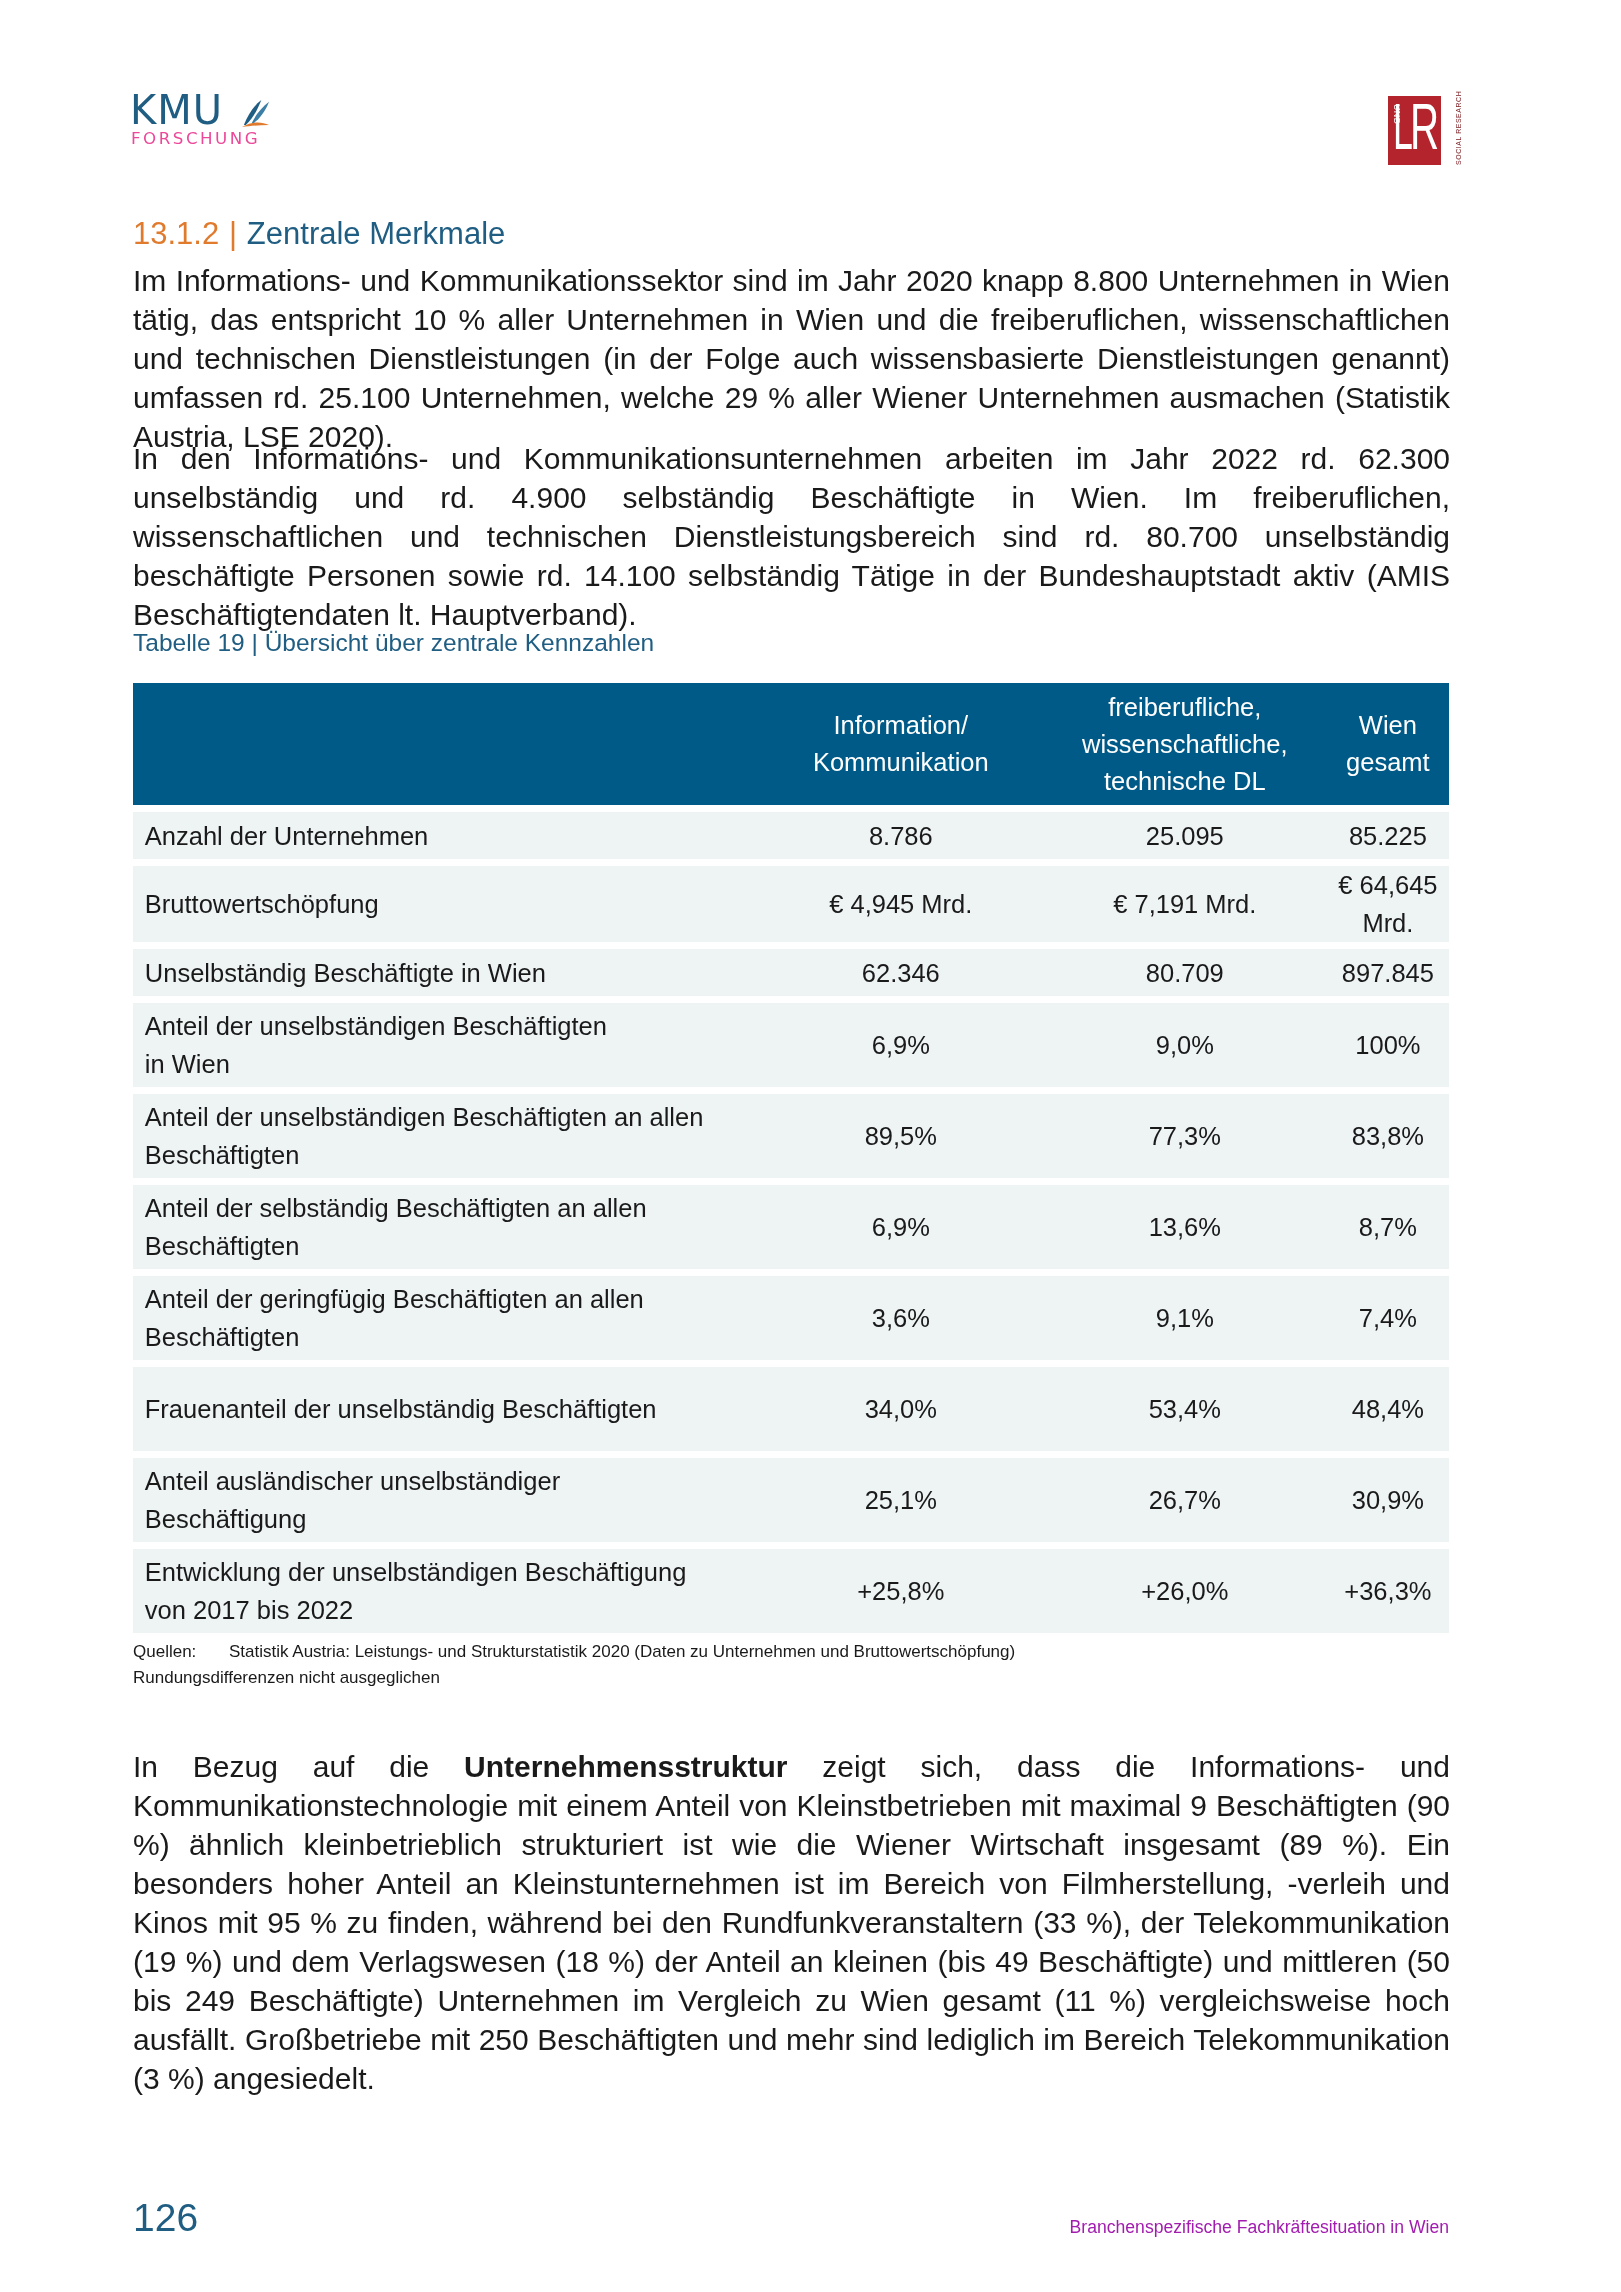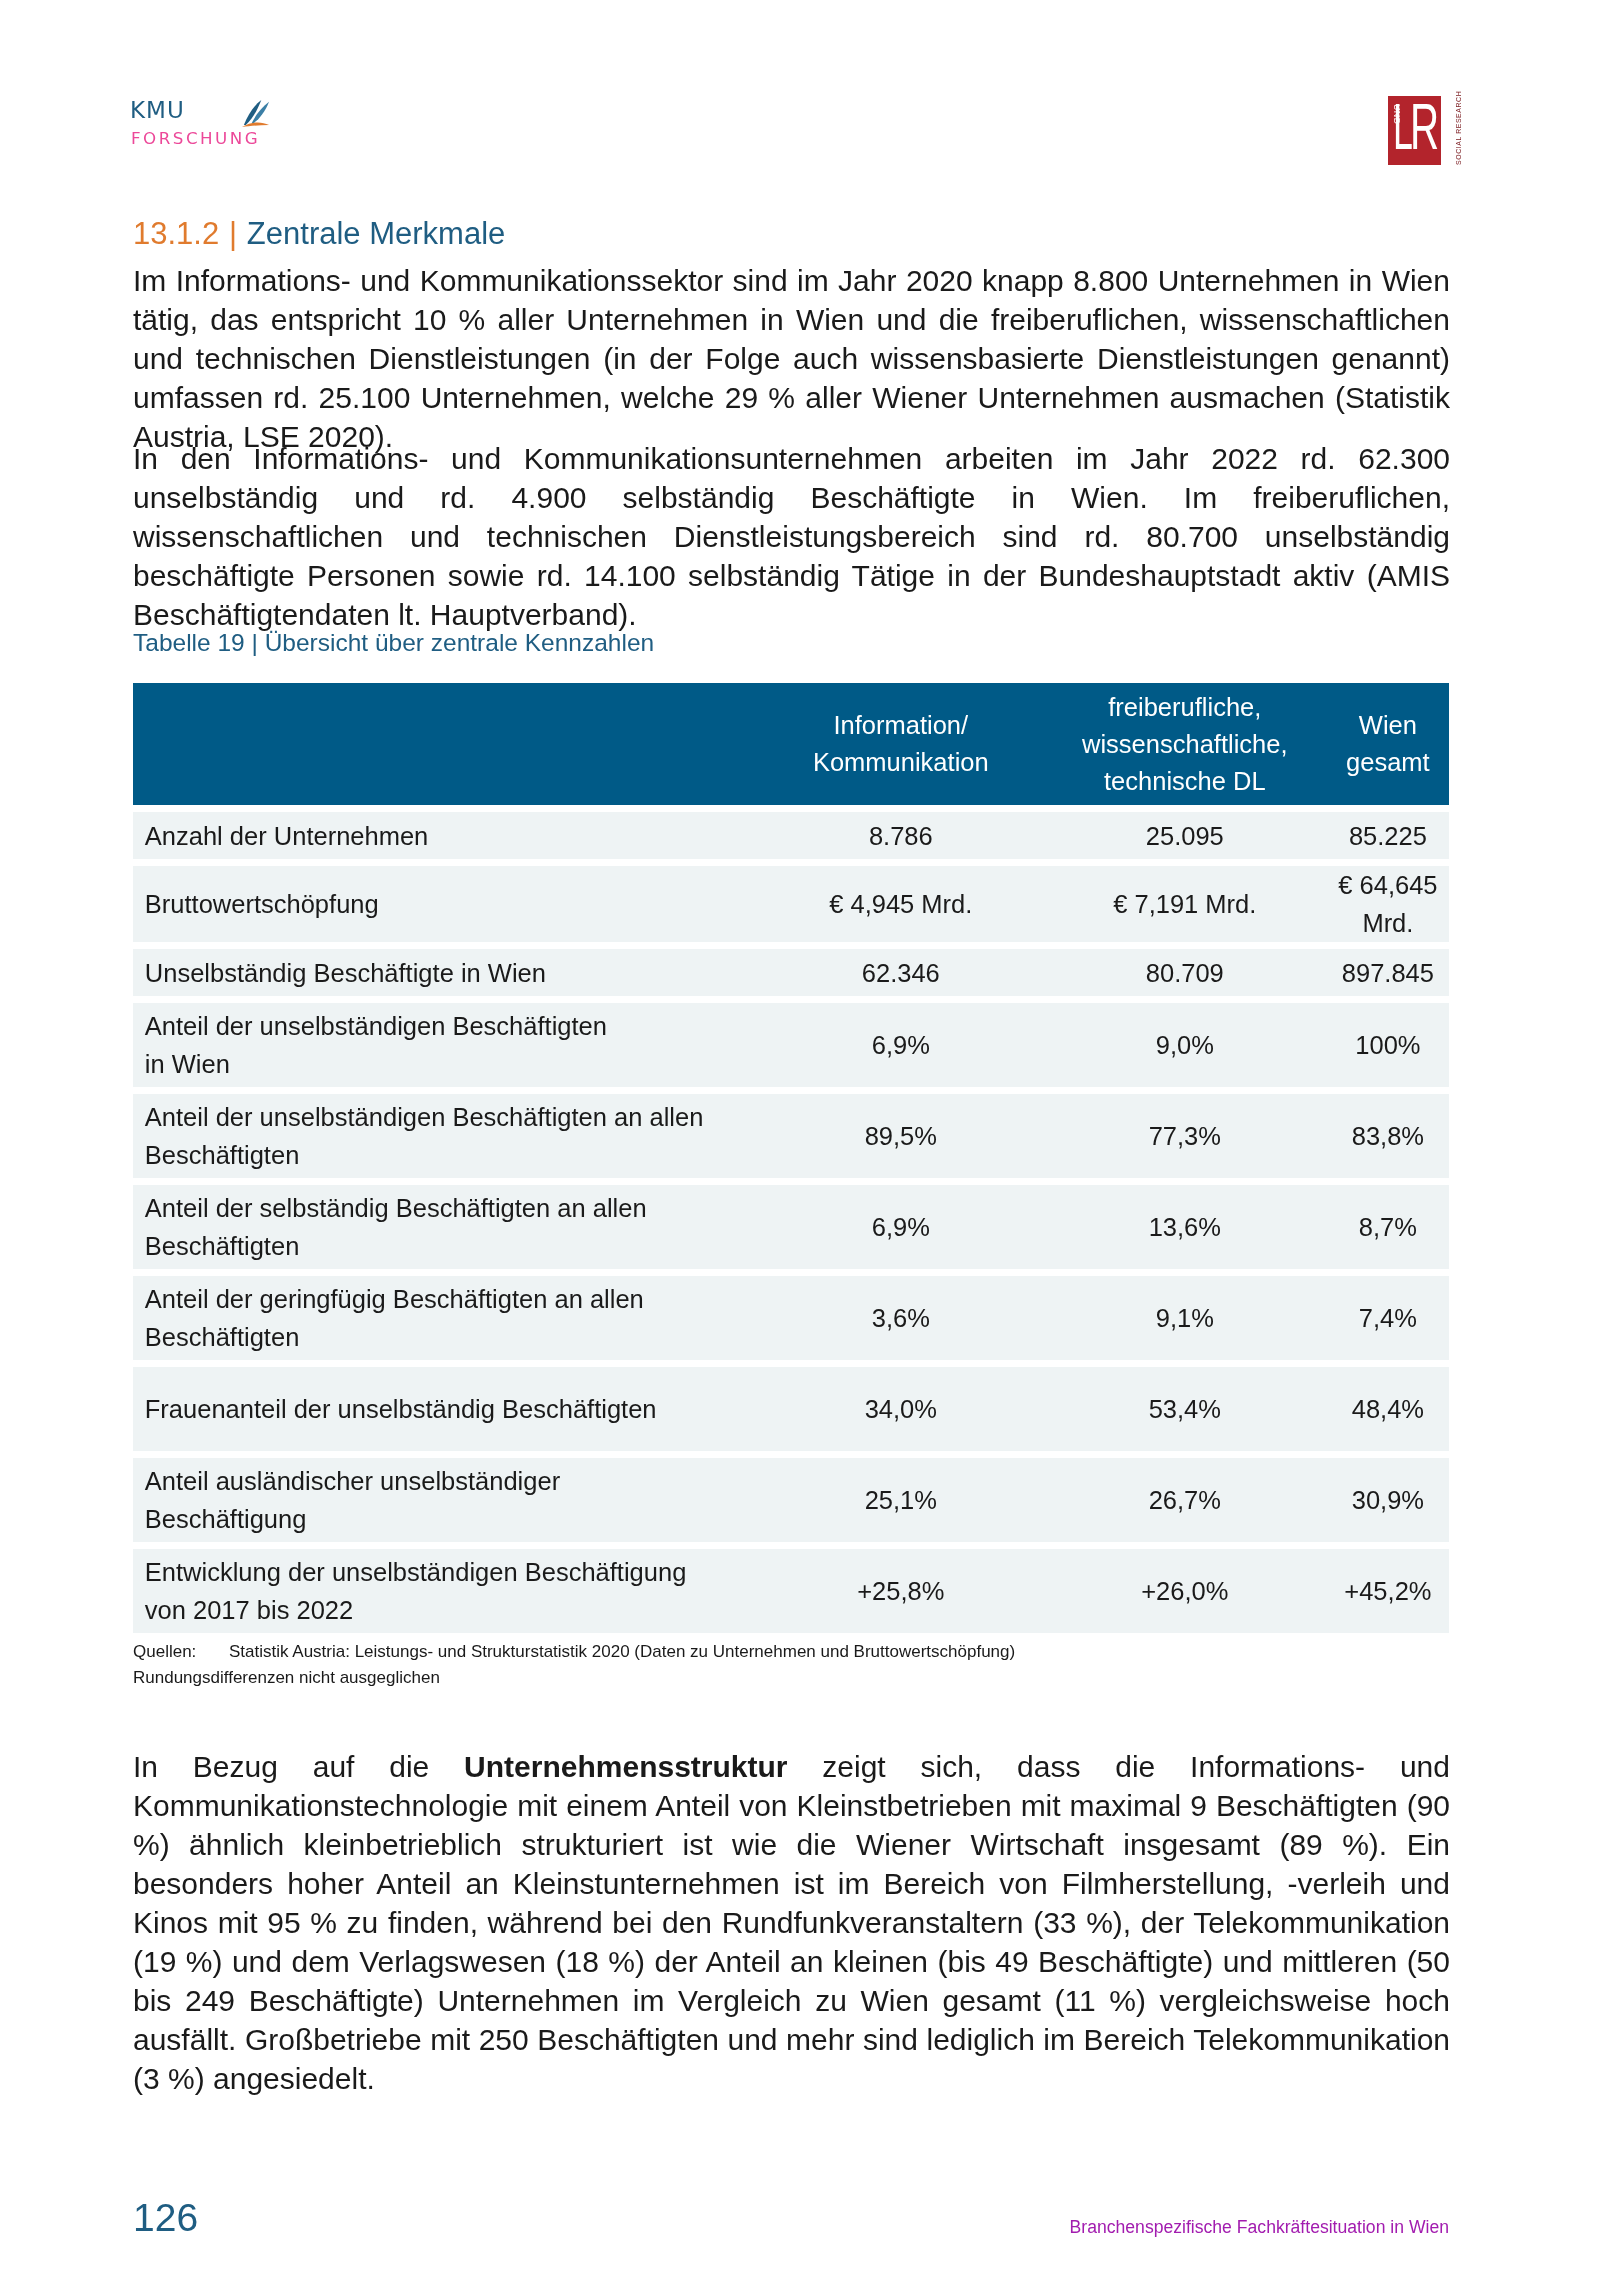--- a/index.html
+++ b/index.html
@@ -2,21 +2,21 @@
 <html><head>
 <meta charset="utf-8">
 <style>
   html, body { margin: 0; padding: 0; background: #ffffff; }
   body { width: 1621px; height: 2293px; position: relative; overflow: hidden;
          font-family: "Liberation Sans", sans-serif; color: #1a1a1a; }
   .page { position: absolute; left: 0; top: 0; width: 1621px; height: 2293px; }
 
   
   .logo-kmu { position: absolute; left: 130px; top: 94px; width: 137px; height: 61px; }
-  .logo-kmu .kmu-text { position: absolute; left: 0; top: 0; font-size: 23px; letter-spacing: 1px;
+  .logo-kmu .kmu-text { position: absolute; left: 0; top: 0; font-size: 40px; letter-spacing: 1px;
         color: #1f5d82; font-family: "DejaVu Sans", sans-serif; line-height: 33px; }
   .logo-kmu .forschung-text { position: absolute; left: 1px; top: 35px; font-size: 16.7px; letter-spacing: 2.5px;
         color: #ec4899; font-family: "DejaVu Sans", sans-serif; line-height: 19.6px; }
   .logo-kmu svg { position: absolute; left: 110px; top: 2px; }
 
   .logo-lr { position: absolute; left: 1388px; top: 96px; width: 78px; height: 71px; }
   .logo-lr .box { position: absolute; left: 0; top: 0; width: 53px; height: 69px; background: #b3242c; }
   .logo-lr .L { position: absolute; left: 4.9px; top: -3.9px; font-size: 65px; color: #fff; line-height: 69px;
         font-family: "Liberation Sans Narrow", "Liberation Sans", sans-serif; transform: scaleX(0.55); transform-origin: left top; }
   .logo-lr .R { position: absolute; left: 21.6px; top: -3.9px; font-size: 65px; color: #fff; line-height: 69px;
@@ -161,21 +161,21 @@
       <tr class="double">
         <td class="label" style="padding-right:49px">Anteil ausländischer unselbständi­ger Beschäftigung</td>
         <td class="val">25,1%</td>
         <td class="val">26,7%</td>
         <td class="val">30,9%</td>
       </tr>
       <tr class="double">
         <td class="label" style="padding-right:29px">Entwicklung der unselbständigen Beschäftigung von 2017 bis 2022</td>
         <td class="val">+25,8%</td>
         <td class="val">+26,0%</td>
-        <td class="val">+45,2%</td>
+        <td class="val">+36,3%</td>
       </tr>
     </tbody>
   </table>
 
   <div class="sources">
     <div class="row">
       <span class="lbl">Quellen:</span>
       <span>Statistik Austria: Leistungs- und Strukturstatistik 2020 (Daten zu Unternehmen und Bruttowertschöpfung)</span>
     </div>
     <div>Rundungsdifferenzen nicht ausgeglichen</div>

